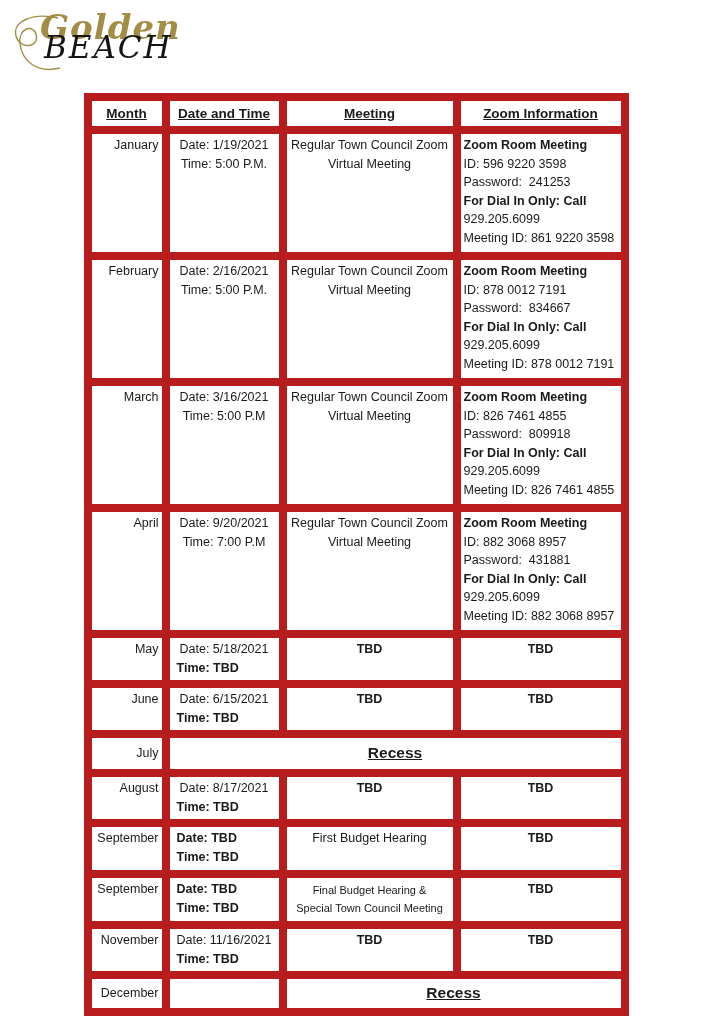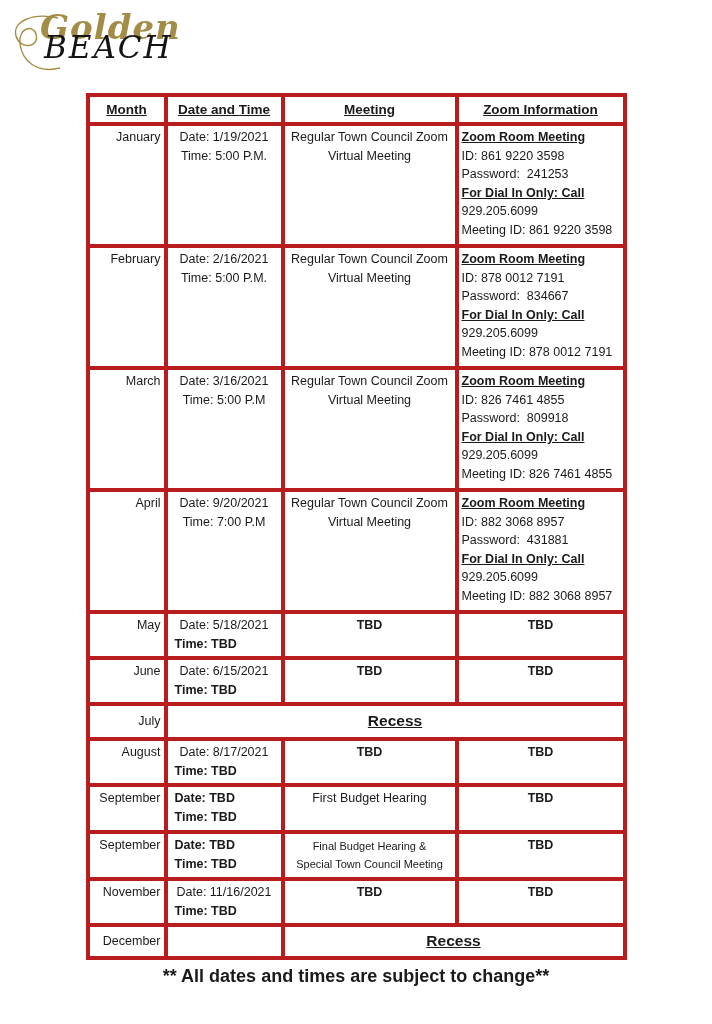--- a/index.html
+++ b/index.html
@@ -25,40 +25,40 @@
   .title {
     text-align:center; font-weight:bold; font-size:17px;
     text-decoration:underline; margin-top:11px;
   }
   
   table.t {
     border-collapse:collapse; table-layout:fixed;
     width:537px; margin:7px auto 0 auto;
   }
   .t th, .t td {
-    border:4px solid #b91c1c; padding:2px 3px;
+    border:8px solid #b91c1c; padding:2px 3px;
     vertical-align:top; font-size:12.5px; line-height:19px;
   }
   .t th { font-size:13.5px; text-decoration:underline; height:23px; vertical-align:middle; padding:1px; }
   .h118 td { height:114px; }
   .h42 td  { height:38px; }
   .h43 td  { height:39px;margin-left:28px; }
   .h31 td  { height:27px; }
   .h29 td  { height:25px; }
   .mc { text-align:right; }
   .vm { vertical-align:middle !important; }
   .c { text-align:center; white-space:pre-wrap; }
   .l { text-align:left; padding-left:4px; white-space:pre-wrap; }
   .b { font-weight:bold; }
   .me { text-align:center; }
   .tbd { font-weight:bold; text-align:center; }
   .small { font-size:11px; line-height:16px; padding-top:2px; }
   .zc { padding-left:4px; font-size:12px; }
   .zc div { line-height:18.6px; white-space:pre-wrap; }
-  .bu { font-weight:bold; text-decoration:underline; }
+  .bu { font-weight:bold; }
   .recess-cell { text-align:center; vertical-align:middle !important; }
   .recess {
     font-weight:bold; text-decoration:underline; font-size:15.5px;
   }
   .dec-offset { padding-right:120px; }
   
   .footer {
     text-align:center; font-weight:bold; font-size:18px; margin-top:6px;
   }
 </style>
@@ -100,21 +100,21 @@
         <td>
           <div class="c">Date: 1/19/2021</div>
           <div class="c">Time: 5:00 P.M.</div>
         </td>
         <td class="me">
           <div>Regular Town Council Zoom</div>
           <div>Virtual Meeting</div>
         </td>
         <td class="zc">
           <div class="bu">Zoom Room Meeting</div>
-          <div>ID: 861 9220 3598</div>
+          <div>ID: 596 9220 3598</div>
           <div>Password:  241253</div>
           <div class="bu">For Dial In Only: Call</div>
           <div>929.205.6099</div>
           <div>Meeting ID: 861 9220 3598</div>
         </td>
       </tr>
 
       <tr class="h118">
         <td class="mc">February</td>
         <td>

